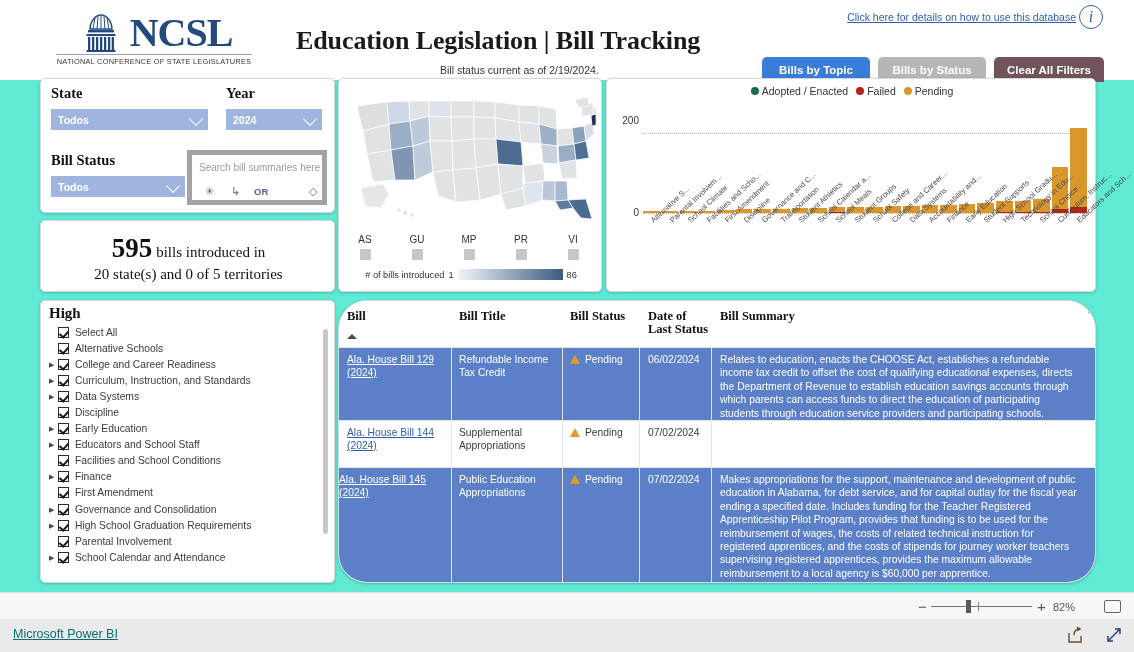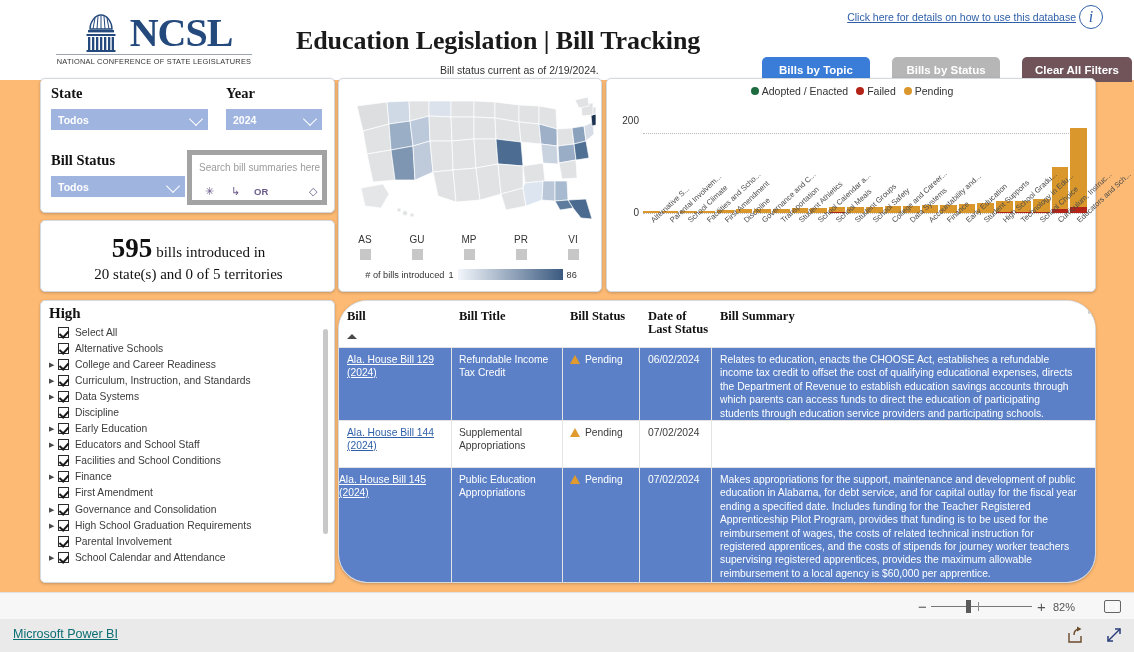--- a/index.html
+++ b/index.html
@@ -7,21 +7,21 @@
     width:1134px;height:652px;overflow:hidden;
     background:#eaeaea;
     font-family:"Liberation Sans", sans-serif;
     -webkit-font-smoothing:antialiased;
   }
   .canvas{position:relative;width:1134px;height:652px;}
 
   
   .report{
     position:absolute;left:0;top:0;width:1134px;height:592px;
-    background:#fdba74;
+    background:#5eead4;
   }
 
   
   .header{position:absolute;left:0;top:0;width:1134px;height:80px;background:#fff;}
   .logo-box{
     position:absolute;left:43px;top:3px;width:222px;height:72px;
     background:#fff;
     display:flex;flex-direction:column;align-items:center;justify-content:center;
   }
   .logo-row{display:flex;align-items:center;gap:4px;margin-bottom:1px;}
@@ -48,21 +48,21 @@
     font-size:10.5px;color:#2f5fa8;text-decoration:underline;white-space:nowrap;cursor:pointer;
   }
   .info-icon{
     position:absolute;right:31px;top:5px;width:24px;height:24px;border-radius:50%;
     border:1.6px solid #2f5fa8;color:#2f5fa8;
     font-family:"Liberation Serif", serif;font-size:16px;font-style:italic;
     display:flex;align-items:center;justify-content:center;cursor:pointer;box-sizing:border-box;
   }
 
   
-  .navbtns{position:absolute;left:762px;top:57px;display:flex;gap:22px;}
+  .navbtns{position:absolute;left:762px;top:57px;display:flex;gap:8px;}
   .navbtn{
     width:108px;height:25px;border-radius:5px 5px 0 0;
     display:flex;align-items:center;justify-content:center;
     font-size:11.5px;font-weight:bold;color:#fff;cursor:pointer;user-select:none;
   }
   .navbtn.active{background:#3a7dd8;}
   .navbtn.inactive{background:#b6b6b6;}
   .navbtn.clear{background:#70545a;width:110px;}
 
   

